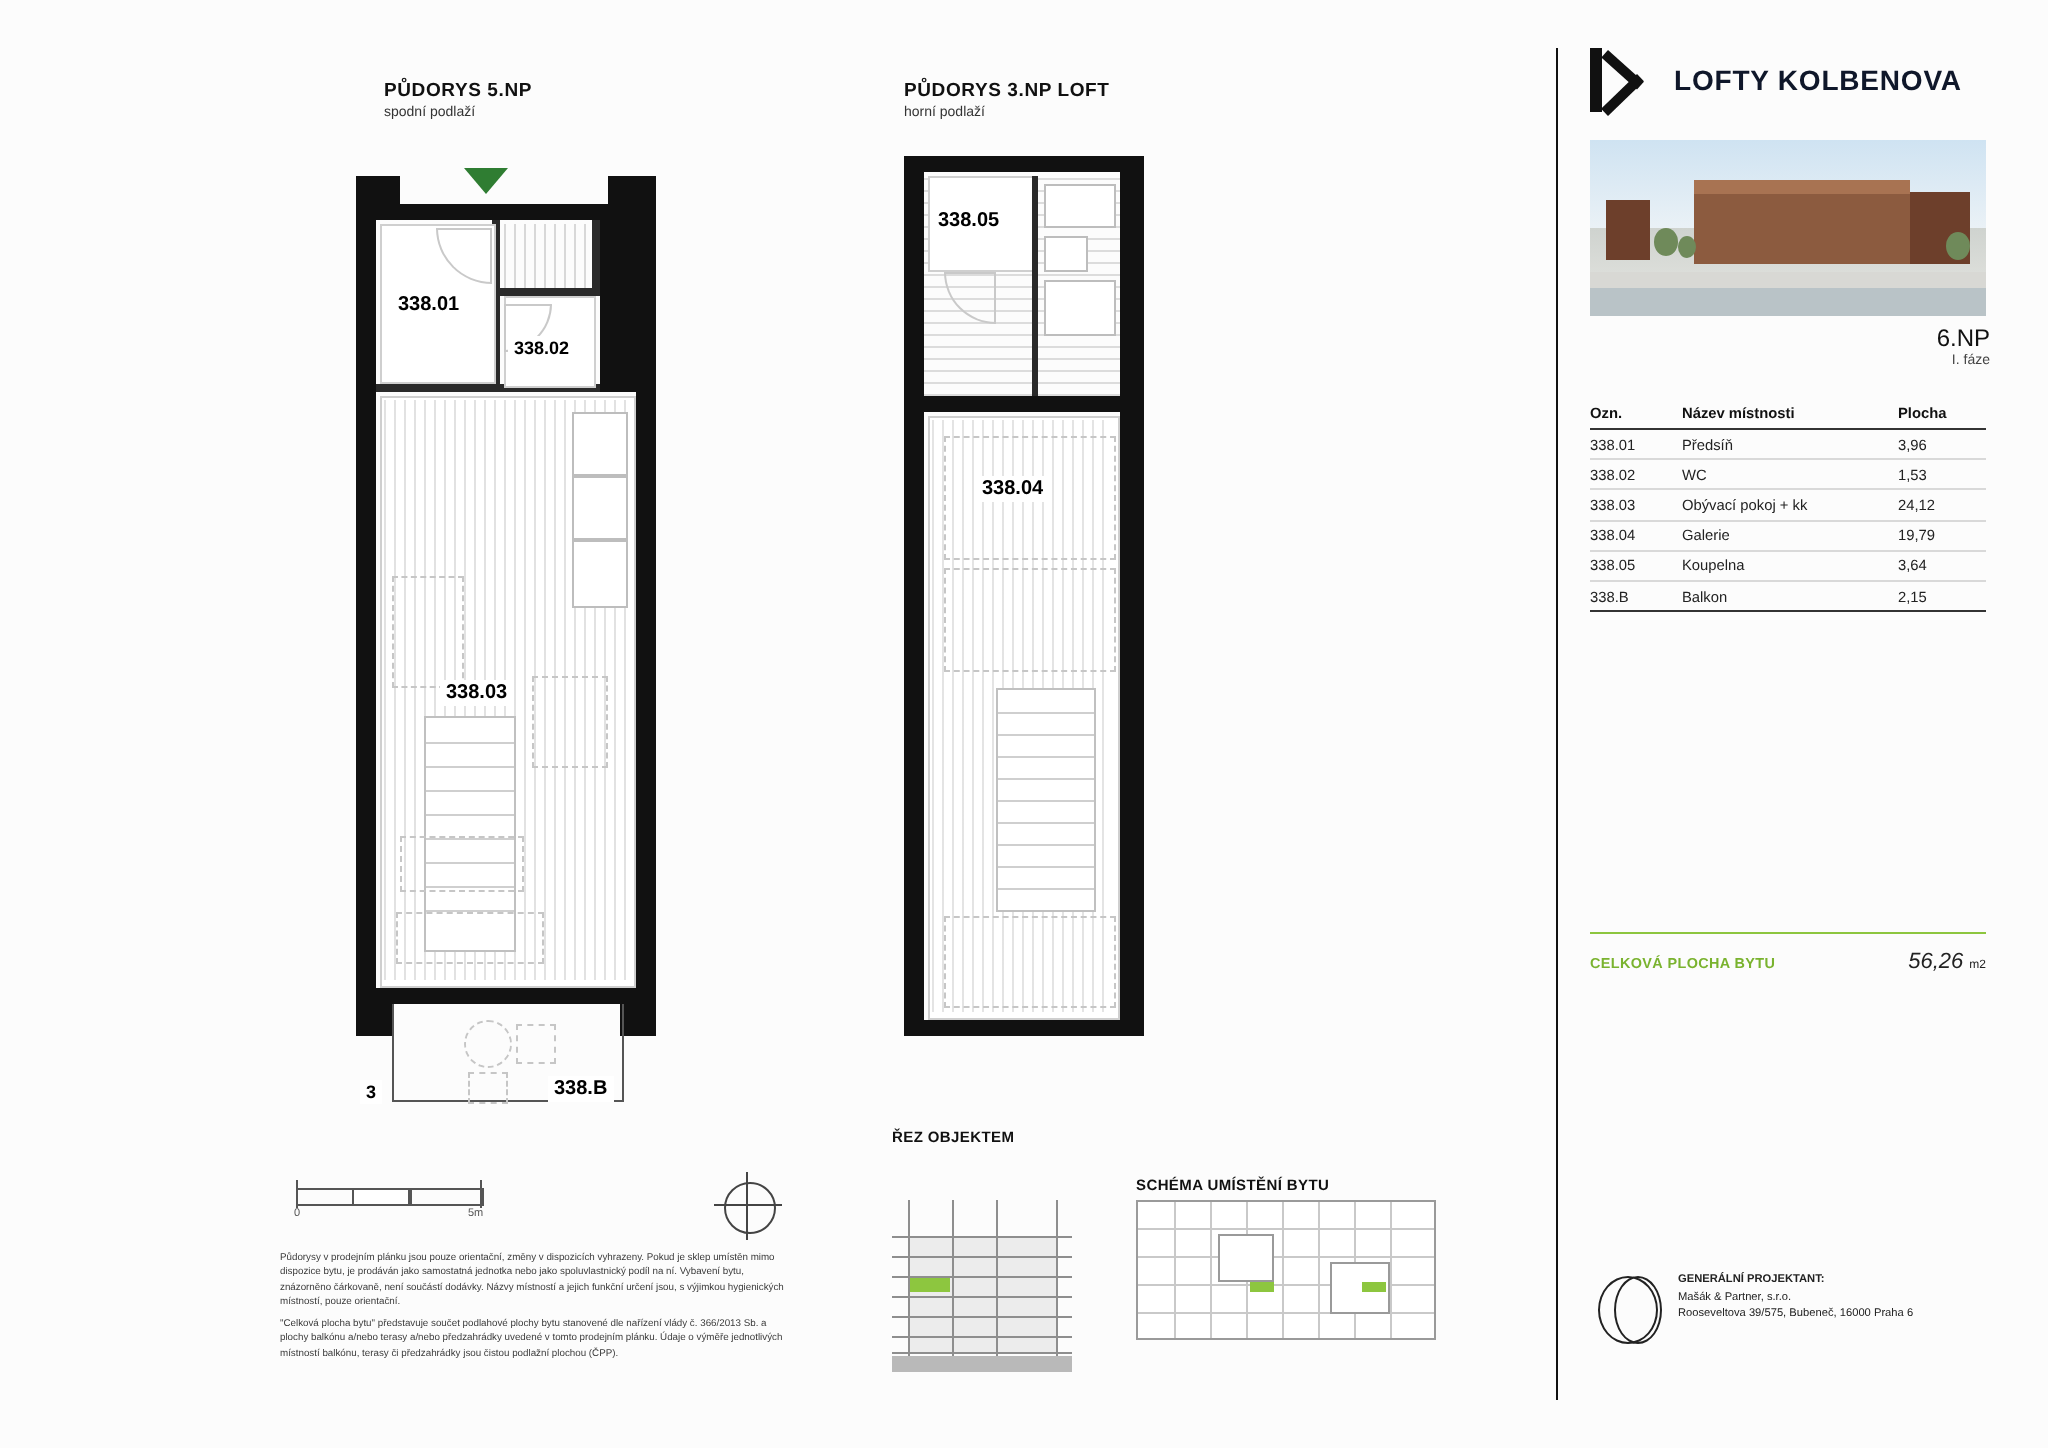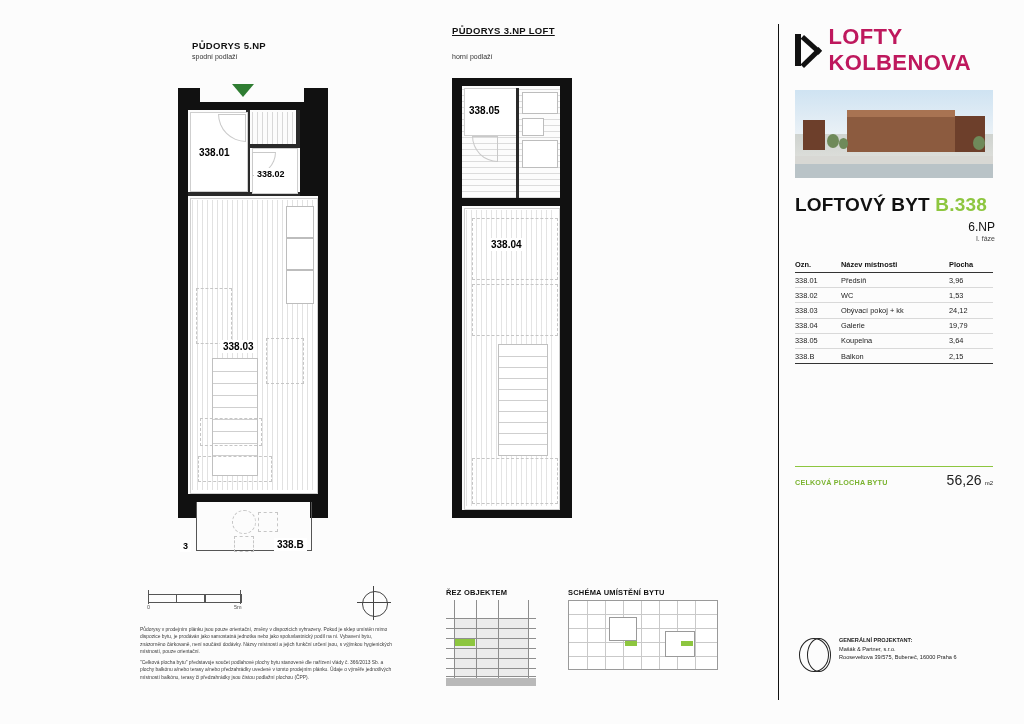--- a/index.html
+++ b/index.html
@@ -67,21 +67,21 @@
   
   .vdivider{position:absolute;left:778px;top:24px;width:1px;height:676px;background:#111;}
 
   
   .panel{position:absolute;left:795px;top:24px;width:200px;}
   .logo-row{display:flex;align-items:center;gap:8px;}
   .logo-mark{width:34px;height:32px;position:relative;}
   .logo-mark .b1{position:absolute;left:0;top:0;width:6px;height:32px;background:#111;}
   .logo-mark .b2{position:absolute;left:9px;top:1px;width:24px;height:5px;background:#111;transform:rotate(42deg);transform-origin:left top;}
   .logo-mark .b3{position:absolute;left:9px;top:29px;width:25px;height:5px;background:#111;transform:rotate(-44deg);transform-origin:left bottom;}
-  .logo-text{font-size:22px;font-weight:bold;letter-spacing:.4px;color:#be185d;}
+  .logo-text{font-size:14px;font-weight:bold;letter-spacing:.4px;color:#0f172a;}
 
   .render{margin-top:14px;width:198px;height:88px;position:relative;overflow:hidden;border:0;}
   .sky{position:absolute;left:0;top:0;right:0;height:44px;background:linear-gradient(#cfe3f2,#eaf1f6);}
   .ground{position:absolute;left:0;top:44px;right:0;bottom:0;background:linear-gradient(#cfd3cf,#e7e7e3);}
   .bld{position:absolute;background:#8c5b3f;}
   .bld2{position:absolute;background:#a87352;}
   .bld3{position:absolute;background:#6d3f2b;}
   .water{position:absolute;left:0;bottom:0;right:0;height:14px;background:#b9c3c7;}
   .road{position:absolute;left:0;bottom:14px;right:0;height:8px;background:#d8d8d4;}
   .tree{position:absolute;background:#6f8a5a;border-radius:50%;}
@@ -96,41 +96,41 @@
   table.rooms td{padding:2.6px 0;border-bottom:1px solid #d9d9d9;color:#222;}
   table.rooms tr:last-child td{border-bottom:1px solid #333;}
   .c-ozn{width:46px;}
   .c-nazev{width:108px;}
   .c-plocha{width:44px;}
 
   .total{position:absolute;left:795px;top:466px;width:198px;}
   .total .line{width:100%;height:1px;background:#8dc63f;}
   .total .row{display:flex;justify-content:space-between;align-items:baseline;margin-top:4px;}
   .total .lab{font-size:7.2px;font-weight:bold;color:#7ab32f;letter-spacing:.2px;}
-  .total .val{font-size:14px;color:#222;}
+  .total .val{font-size:11px;color:#222;font-style:italic;}
   .total .unit{font-size:6px;color:#222;margin-left:3px;}
 
   .footer{position:absolute;left:795px;top:636px;width:200px;display:flex;gap:8px;align-items:flex-start;}
   .foot-logo{width:36px;height:36px;position:relative;flex:0 0 auto;}
   .foot-logo .c{position:absolute;left:4px;top:2px;width:28px;height:32px;border:1px solid #222;border-radius:50%;}
   .foot-logo .d{position:absolute;left:12px;top:2px;width:22px;height:32px;border:1px solid #222;border-radius:50% 50% 50% 50%;}
   .foot-txt{font-size:5.6px;line-height:1.55;color:#222;}
   .foot-txt .b{font-weight:bold;}
 </style>
 </head>
 <body>
 
 <div class="sheet">
 
   <div class="plan-area">
 
     <div class="plan-title" style="left:192px;top:40px;">PŮDORYS 5.NP</div>
     <div class="plan-sub" style="left:192px;top:53px;">spodní podlaží</div>
 
-    <div class="plan-title" style="left:452px;top:25px;text-decoration:underline;">PŮDORYS 3.NP LOFT</div>
+    <div class="plan-title" style="left:452px;top:40px;">PŮDORYS 3.NP LOFT</div>
     <div class="plan-sub" style="left:452px;top:53px;">horní podlaží</div>
 
     <div class="fp" style="left:178px;top:88px;width:150px;height:470px;">
 
       <div class="wall" style="left:0;top:14px;width:10px;height:400px;"></div>
       <div class="wall" style="left:140px;top:14px;width:10px;height:400px;"></div>
       <div class="wall" style="left:0;top:14px;width:150px;height:8px;"></div>
       <div class="wall" style="left:0;top:406px;width:150px;height:8px;"></div>
 
       <div class="wall" style="left:0;top:0px;width:22px;height:16px;"></div>
@@ -241,21 +241,21 @@
       <div class="circle"></div>
         <div class="v"></div>
         <div class="h"></div>
     </div>
 
     <div class="legalblock">
       <p>Půdorysy v prodejním plánku jsou pouze orientační, změny v dispozicích vyhrazeny. Pokud je sklep umístěn mimo dispozice bytu, je prodáván jako samostatná jednotka nebo jako spoluvlastnický podíl na ní. Vybavení bytu, znázorněno čárkovaně, není součástí dodávky. Názvy místností a jejich funkční určení jsou, s výjimkou hygienických místností, pouze orientační.</p>
       <p>"Celková plocha bytu" představuje součet podlahové plochy bytu stanovené dle nařízení vlády č. 366/2013 Sb. a plochy balkónu a/nebo terasy a/nebo předzahrádky uvedené v tomto prodejním plánku. Údaje o výměře jednotlivých místností balkónu, terasy či předzahrádky jsou čistou podlažní plochou (ČPP).</p>
     </div>
 
-    <div class="sub-title" style="left:446px;top:588px;">ŘEZ OBJEKTEM</div>
+    <div class="sub-title" style="left:446px;top:564px;">ŘEZ OBJEKTEM</div>
     <div class="section-box">
       <div class="fill" style="left:8px;top:18px;width:74px;height:58px;background:#ececec;"></div>
       <div class="sl" style="top:18px;"></div>
       <div class="sl" style="top:28px;"></div>
       <div class="sl" style="top:38px;"></div>
       <div class="sl" style="top:48px;"></div>
       <div class="sl" style="top:58px;"></div>
       <div class="sl" style="top:68px;"></div>
       <div class="sl" style="top:76px;"></div>
       <div class="vl" style="left:8px;"></div>
@@ -306,24 +306,20 @@
       <div class="bld" style="left:52px;top:20px;width:108px;height:42px;"></div>
       <div class="bld2" style="left:52px;top:20px;width:108px;height:7px;"></div>
       <div class="bld3" style="left:160px;top:26px;width:30px;height:36px;"></div>
       <div class="road"></div>
       <div class="water"></div>
       <div class="tree" style="left:32px;top:44px;width:12px;height:14px;"></div>
       <div class="tree" style="left:44px;top:48px;width:9px;height:11px;"></div>
       <div class="tree" style="left:178px;top:46px;width:12px;height:14px;"></div>
     </div>
 
-    <div class="unit-title">
-      <span>LOFTOVÝ BYT</span>
-      <span class="code">B.338</span>
-    </div>
     <div class="unit-floor">6.NP</div>
     <div class="unit-phase">I. fáze</div>
 
     <table class="rooms">
       <thead>
         <tr>
           <th class="c-ozn">Ozn.</th>
           <th class="c-nazev">Název místnosti</th>
           <th class="c-plocha">Plocha</th>
         </tr>

